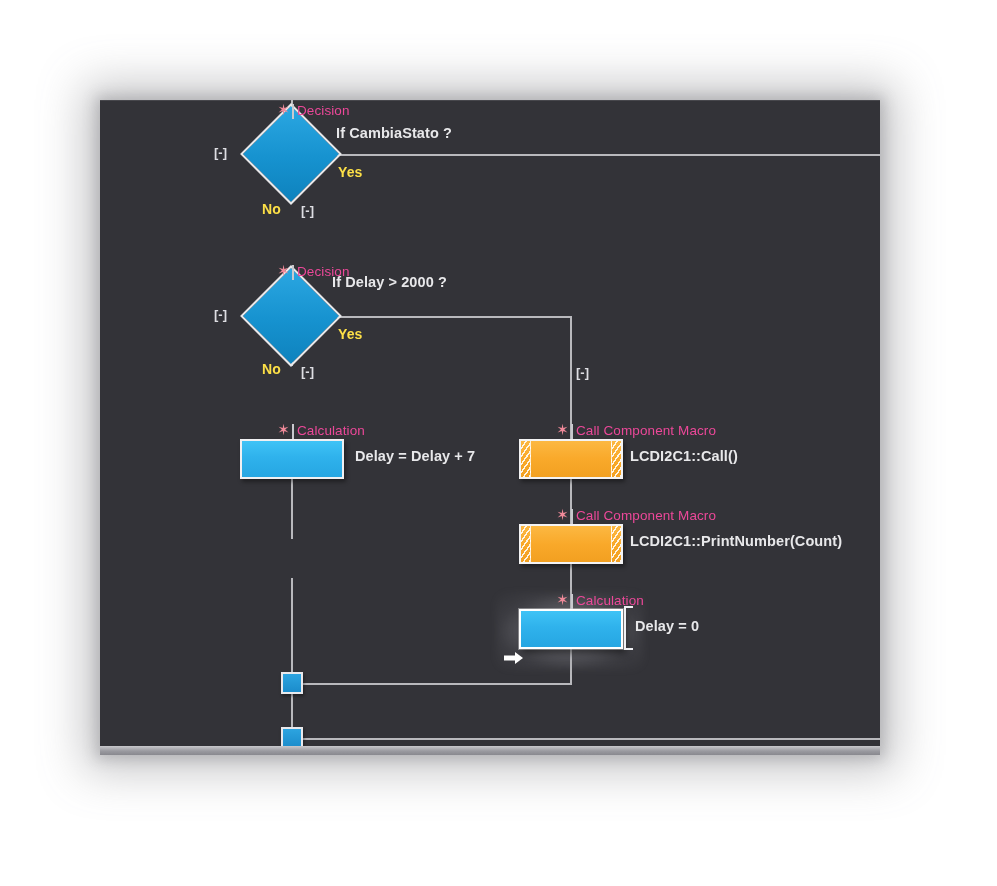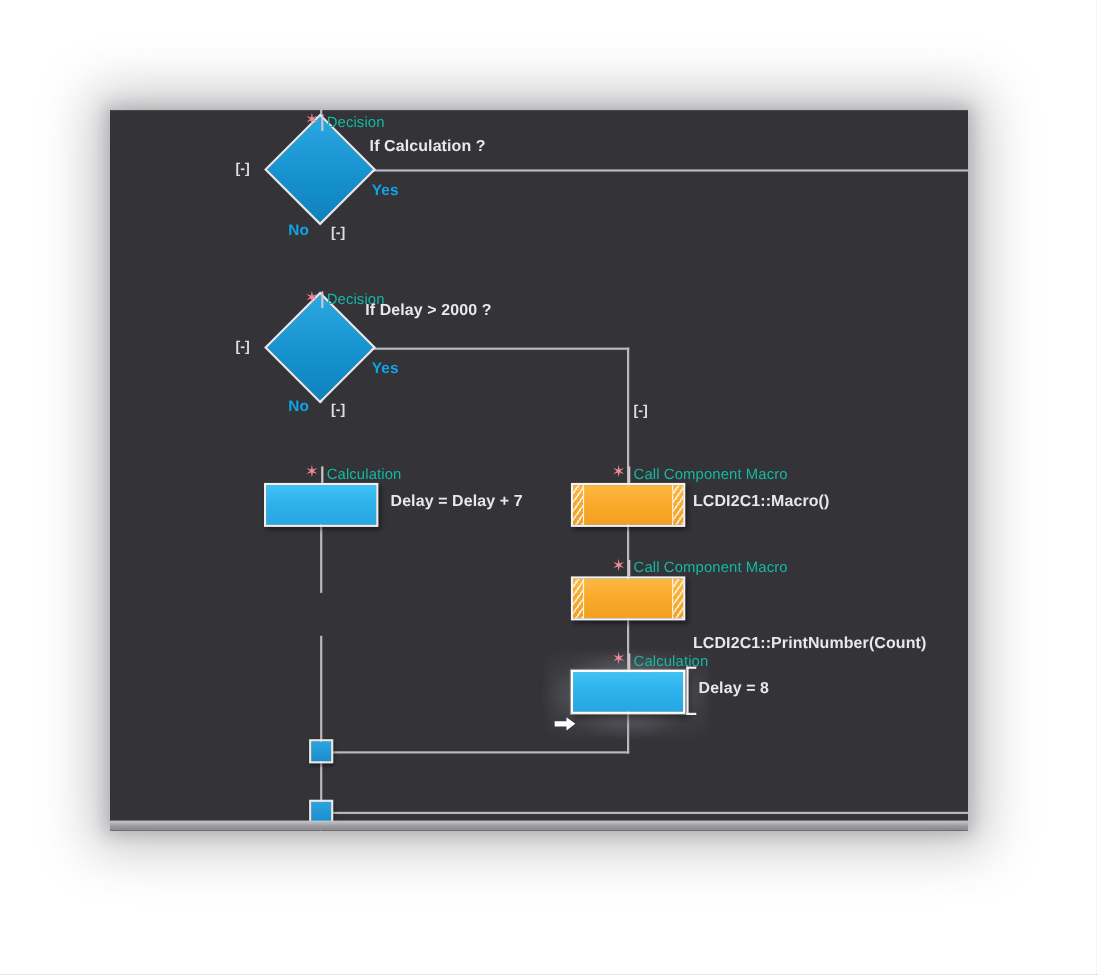--- a/index.html
+++ b/index.html
@@ -130,31 +130,31 @@
   .lbl {
     position: absolute;
     color: #e3e3e6;
     font-size: 13.5px;
     font-family: "Liberation Sans", sans-serif;
     white-space: nowrap;
     letter-spacing: 0.1px;
   }
   .lbl.type {        
     font-size: 13.5px;
-    color: #14b8a6;
+    color: #ec4899;
   }
   .lbl.expr {        
     font-size: 14.5px;
     color: #e8e8ea;
     font-weight: bold;
   }
   .lbl.branch {      
     font-size: 14px;
     font-weight: bold;
-    color: #0ea5e9;
+    color: #fde047;
   }
 
   
   .cap-tick {
     position: absolute;
     width: 2px;
     height: 15px;
     background: #c9c9ce;
   }
 
@@ -261,21 +261,21 @@
   <div class="hline" style="left:202px; top:583px; width:270px;"></div>
 
   <div class="hline" style="left:202px; top:638px; width:578px;"></div>
 
   <div class="diamond-wrap" style="left:155px; top:18px;">
     <div class="diamond"></div>
   </div>
   <div class="star-icon" style="left:177px; top:3px;">✶</div>
   <div class="cap-tick" style="left:192px; top:4px;"></div>
   <div class="lbl type" style="left:197px; top:3px;">Decision</div>
-  <div class="lbl expr" style="left:236px; top:25px;">If  Calculation ?</div>
+  <div class="lbl expr" style="left:236px; top:25px;">If  CambiaStato ?</div>
   <div class="lbl branch" style="left:238px; top:64px;">Yes</div>
   <div class="lbl branch" style="left:162px; top:101px;">No</div>
   <div class="collapse-box" style="left:111px; top:45px;">[-]</div>
   <div class="collapse-box" style="left:198px; top:103px;">[-]</div>
 
   <div class="diamond-wrap" style="left:155px; top:180px;">
     <div class="diamond"></div>
   </div>
   <div class="star-icon" style="left:177px; top:164px;">✶</div>
   <div class="cap-tick" style="left:192px; top:165px;"></div>
@@ -293,38 +293,38 @@
   <div class="lbl type" style="left:197px; top:323px;">Calculation</div>
   <div class="lbl expr" style="left:255px; top:348px;">Delay = Delay + 7</div>
 
   <div class="macro-box" style="left:419px; top:339px;">
     <div class="hatch left"></div>
     <div class="hatch right"></div>
   </div>
   <div class="star-icon" style="left:456px; top:323px;">✶</div>
   <div class="cap-tick" style="left:471px; top:324px;"></div>
   <div class="lbl type" style="left:476px; top:323px;">Call Component Macro</div>
-  <div class="lbl expr" style="left:530px; top:348px;">LCDI2C1::Macro()</div>
+  <div class="lbl expr" style="left:530px; top:348px;">LCDI2C1::Call()</div>
 
   <div class="macro-box" style="left:419px; top:424px;">
     <div class="hatch left"></div>
     <div class="hatch right"></div>
   </div>
   <div class="star-icon" style="left:456px; top:408px;">✶</div>
   <div class="cap-tick" style="left:471px; top:409px;"></div>
   <div class="lbl type" style="left:476px; top:408px;">Call Component Macro</div>
-  <div class="lbl expr" style="left:530px; top:433px;margin-top:44px;">LCDI2C1::PrintNumber(Count)</div>
+  <div class="lbl expr" style="left:530px; top:433px;">LCDI2C1::PrintNumber(Count)</div>
 
   <div class="sel-glow" style="left:396px; top:492px; width:148px; height:78px;"></div>
   <div class="calc-box selected" style="left:419px; top:509px;"></div>
   <div class="star-icon" style="left:456px; top:493px;">✶</div>
   <div class="cap-tick" style="left:471px; top:494px;"></div>
   <div class="lbl type" style="left:476px; top:493px;">Calculation</div>
   <div class="expr-bracket" style="left:524px; top:506px;"></div>
-  <div class="lbl expr" style="left:535px; top:518px;">Delay = 8</div>
+  <div class="lbl expr" style="left:535px; top:518px;">Delay = 0</div>
 
   <div class="drop-arrow" style="left:404px; top:551px;">
     <svg width="20" height="14" viewBox="0 0 20 14">
       <path d="M0 4.6 H11 V1 L19 7 L11 13 V9.4 H0 Z" fill="#ffffff"></path>
     </svg>
   </div>
 
   <div class="junction" style="left:181px; top:572px;"></div>
   <div class="junction" style="left:181px; top:627px;"></div>
 

